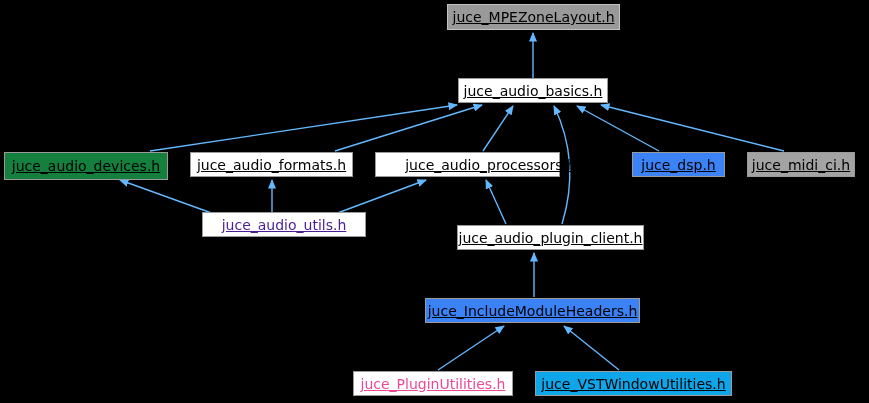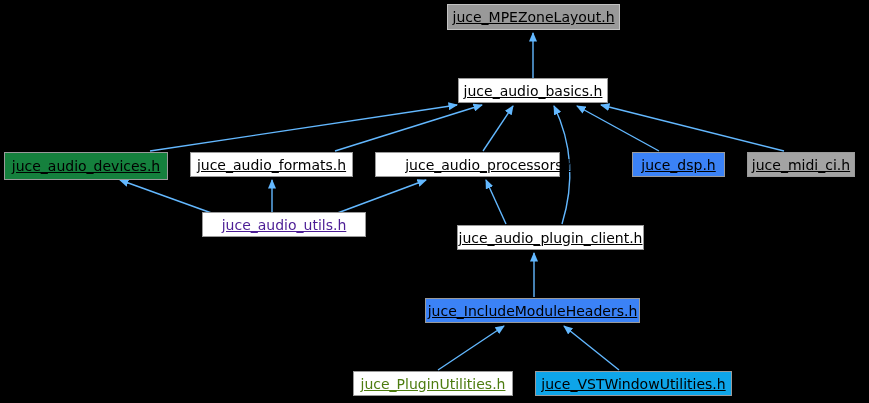--- a/index.html
+++ b/index.html
@@ -62,16 +62,16 @@
       <div class="node" style="left: 447px; top: 4px; width: 173px; height: 26px; background: rgb(153, 153, 153); border: 1px solid rgb(194, 194, 194); color: rgb(0, 0, 0);">juce_MPEZoneLayout.h</div>
       <div class="node" style="left: 458px; top: 78px; width: 150px; height: 25px; background: rgb(255, 255, 255); border: 1px solid rgb(154, 154, 154); color: rgb(0, 0, 0);">juce_audio_basics.h</div>
       <div class="node" style="left: 4px; top: 152px; width: 164px; height: 28px; background: #15803d; border: 1px solid rgb(154, 154, 154); color: rgb(0, 0, 0);">juce_audio_devices.h</div>
       <div class="node" style="left: 190px; top: 152px; width: 163px; height: 25px; background: rgb(255, 255, 255); border: 1px solid rgb(154, 154, 154); color: rgb(0, 0, 0);">juce_audio_formats.h</div>
       <div class="node" style="left: 375px; top: 152px; width: 185px; height: 25px; background: rgb(255, 255, 255); border: 1px solid rgb(154, 154, 154); color: rgb(0, 0, 0); padding-left: 46px;">juce_audio_processors.h</div>
       <div class="node" style="left: 632px; top: 152px; width: 93px; height: 25px; background: #3b82f6; border: 1px solid rgb(154, 154, 154); color: rgb(0, 0, 0);">juce_dsp.h</div>
       <div class="node" style="left: 747px; top: 152px; width: 108px; height: 25px; background: #a3a3a3; border: 1px solid rgb(154, 154, 154); color: rgb(0, 0, 0);">juce_midi_ci.h</div>
       <div class="node" style="left: 202px; top: 212px; width: 164px; height: 25px; background: rgb(255, 255, 255); border: 1px solid rgb(154, 154, 154); color: #4c1d95;">juce_audio_utils.h</div>
       <div class="node" style="left: 433px; top: 225px; width: 187px; height: 25px; background: rgb(255, 255, 255); border: 1px solid rgb(154, 154, 154); color: rgb(0, 0, 0); margin-left: 24px;">juce_audio_plugin_client.h</div>
       <div class="node" style="left: 425px; top: 298px; width: 215px; height: 25px; background: #3b82f6; border: 1px solid rgb(154, 154, 154); color: rgb(0, 0, 0);">juce_IncludeModuleHeaders.h</div>
-      <div class="node" style="left: 353px; top: 371px; width: 160px; height: 25px; background: rgb(255, 255, 255); border: 1px solid rgb(154, 154, 154); color: #4d7c0f;">juce_PluginUtilities.h</div>
+      <div class="node" style="left: 353px; top: 371px; width: 160px; height: 25px; background: rgb(255, 255, 255); border: 1px solid rgb(154, 154, 154); color: #ec4899;">juce_PluginUtilities.h</div>
       <div class="node" style="left: 535px; top: 371px; width: 197px; height: 25px; background: #0ea5e9; border: 1px solid rgb(154, 154, 154); color: rgb(0, 0, 0);">juce_VSTWindowUtilities.h</div>
     </div>
 </div>
 
 </body></html>

